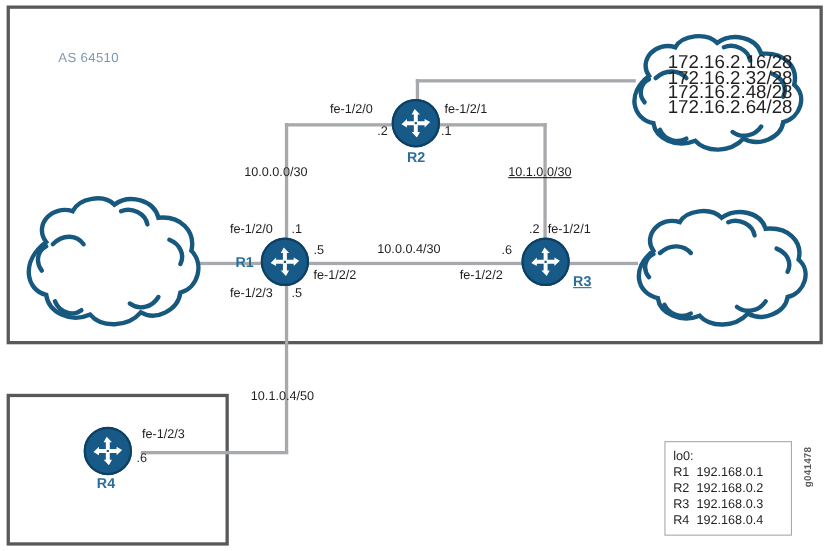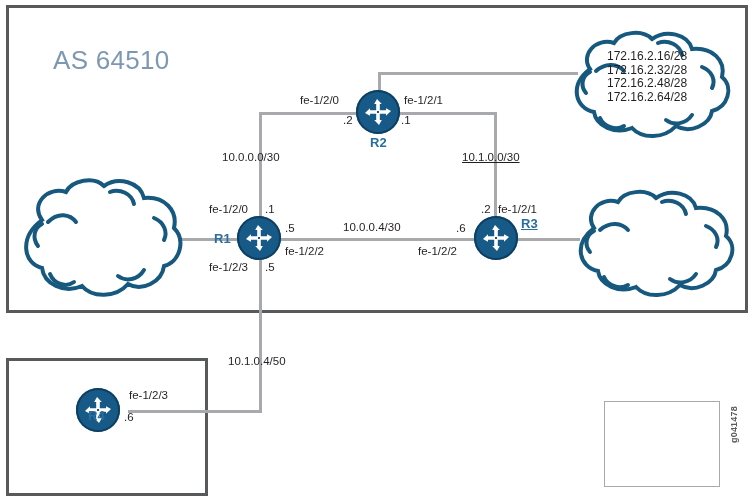--- a/index.html
+++ b/index.html
@@ -20,21 +20,21 @@
     border: 3px solid #58595b;
     background: transparent;
     box-sizing: border-box;
   }
   #as-box-64510 { left: 6px; top: 5px; width: 742px; height: 308px; }
   #as-box-64511 { left: 6px; top: 358px; width: 202px; height: 138px; }
 
   .as-label {
     position: absolute;
     color: #7d98b3;
-    font-size: 26px;
+    font-size: 12px;
     letter-spacing: 0.3px;
     white-space: nowrap;
   }
   #as-label-64510 { left: 53px; top: 45px; }
   #as-label-64511 { left: 60px; top: 458px; }
 
   
   .link {
     position: absolute;
     background: #a7a9ac;
@@ -57,21 +57,21 @@
     color: #2a6e9e;
     font-size: 13px;
     font-weight: bold;
     white-space: nowrap;
   }
 
   
   .cloud { position: absolute; }
   .cloud-text {
     position: absolute;
-    font-size: 12px;
+    font-size: 17px;
     color: #231f20;
     line-height: 13.5px;
     white-space: nowrap;
     text-align: left;
   }
 
   
   .lbl {
     position: absolute;
     font-size: 11.5px;
@@ -167,33 +167,33 @@
   <div class="router" style="left:474px; top:216px;">
     <svg width="44" height="44" viewBox="0 0 44 44" aria-hidden="true">
       <g fill="#ffffff">
         <path d="M21 9 L18.2 14 L20.2 14 L20.2 21 L23.8 21 L23.8 14 L25.8 14 Z"></path>
         <path d="M23 35 L25.8 30 L23.8 30 L23.8 23 L20.2 23 L20.2 30 L18.2 30 Z"></path>
         <path d="M9 23 L14 25.8 L14 23.8 L21 23.8 L21 20.2 L14 20.2 L14 18.2 Z"></path>
         <path d="M35 21 L30 18.2 L30 20.2 L23 20.2 L23 23.8 L30 23.8 L30 25.8 Z"></path>
       </g>
     </svg>
   </div>
-  <div class="router-name" style="left:521px; top:216px;text-decoration:underline;">R3</div>
+  <div class="router-name" style="left:521px; top:248px;text-decoration:underline;">R3</div>
 
   <div class="router" style="left:76px; top:388px;">
     <svg width="44" height="44" viewBox="0 0 44 44" aria-hidden="true">
       <g fill="#ffffff">
         <path d="M21 9 L18.2 14 L20.2 14 L20.2 21 L23.8 21 L23.8 14 L25.8 14 Z"></path>
         <path d="M23 35 L25.8 30 L23.8 30 L23.8 23 L20.2 23 L20.2 30 L18.2 30 Z"></path>
         <path d="M9 23 L14 25.8 L14 23.8 L21 23.8 L21 20.2 L14 20.2 L14 18.2 Z"></path>
         <path d="M35 21 L30 18.2 L30 20.2 L23 20.2 L23 23.8 L30 23.8 L30 25.8 Z"></path>
       </g>
     </svg>
   </div>
-  <div class="router-name" style="left:88px; top:408px;">R4</div>
+  <div class="router-name" style="left:88px; top:432px;">R4</div>
 
   <div class="cloud" style="left:8px; top:174px;">
     <svg width="180" height="130" viewBox="0 0 180 130" aria-hidden="true">
       <g fill="none" stroke="#17587f" stroke-width="4" stroke-linecap="round">
         <path d="M34 46 C22 30 40 12 58 18 C64 6 86 2 96 12 C110 2 132 8 136 24
                  C156 22 170 36 166 54 C178 66 172 88 156 92 C154 108 134 118 120 110
                  C108 124 84 124 74 112 C56 120 36 110 34 94 C16 90 10 64 34 46 Z"></path>
         <path d="M40 48 C50 38 62 40 68 48"></path>
         <path d="M102 18 C112 14 124 20 126 30"></path>
         <path d="M146 44 C156 48 160 58 156 66"></path>
@@ -259,16 +259,21 @@
 
   <div class="lbl" style="left:481px; top:203px;">.2</div>
   <div class="lbl" style="left:498px; top:203px;">fe-1/2/1</div>
   <div class="lbl" style="left:456px; top:222px;">.6</div>
   <div class="lbl" style="left:418px; top:245px;">fe-1/2/2</div>
 
   <div class="lbl" style="left:129px; top:389px;">fe-1/2/3</div>
   <div class="lbl" style="left:124px; top:411px;">.6</div>
 
   <div id="legend-box"></div>
+  <div id="legend-inner">lo0:
+R1  192.168.0.1
+R2  192.168.0.2
+R3  192.168.0.3
+R4  192.168.0.4</div>
 
   <div id="watermark">g041478</div>
 
 </div>
 
 </body></html>

